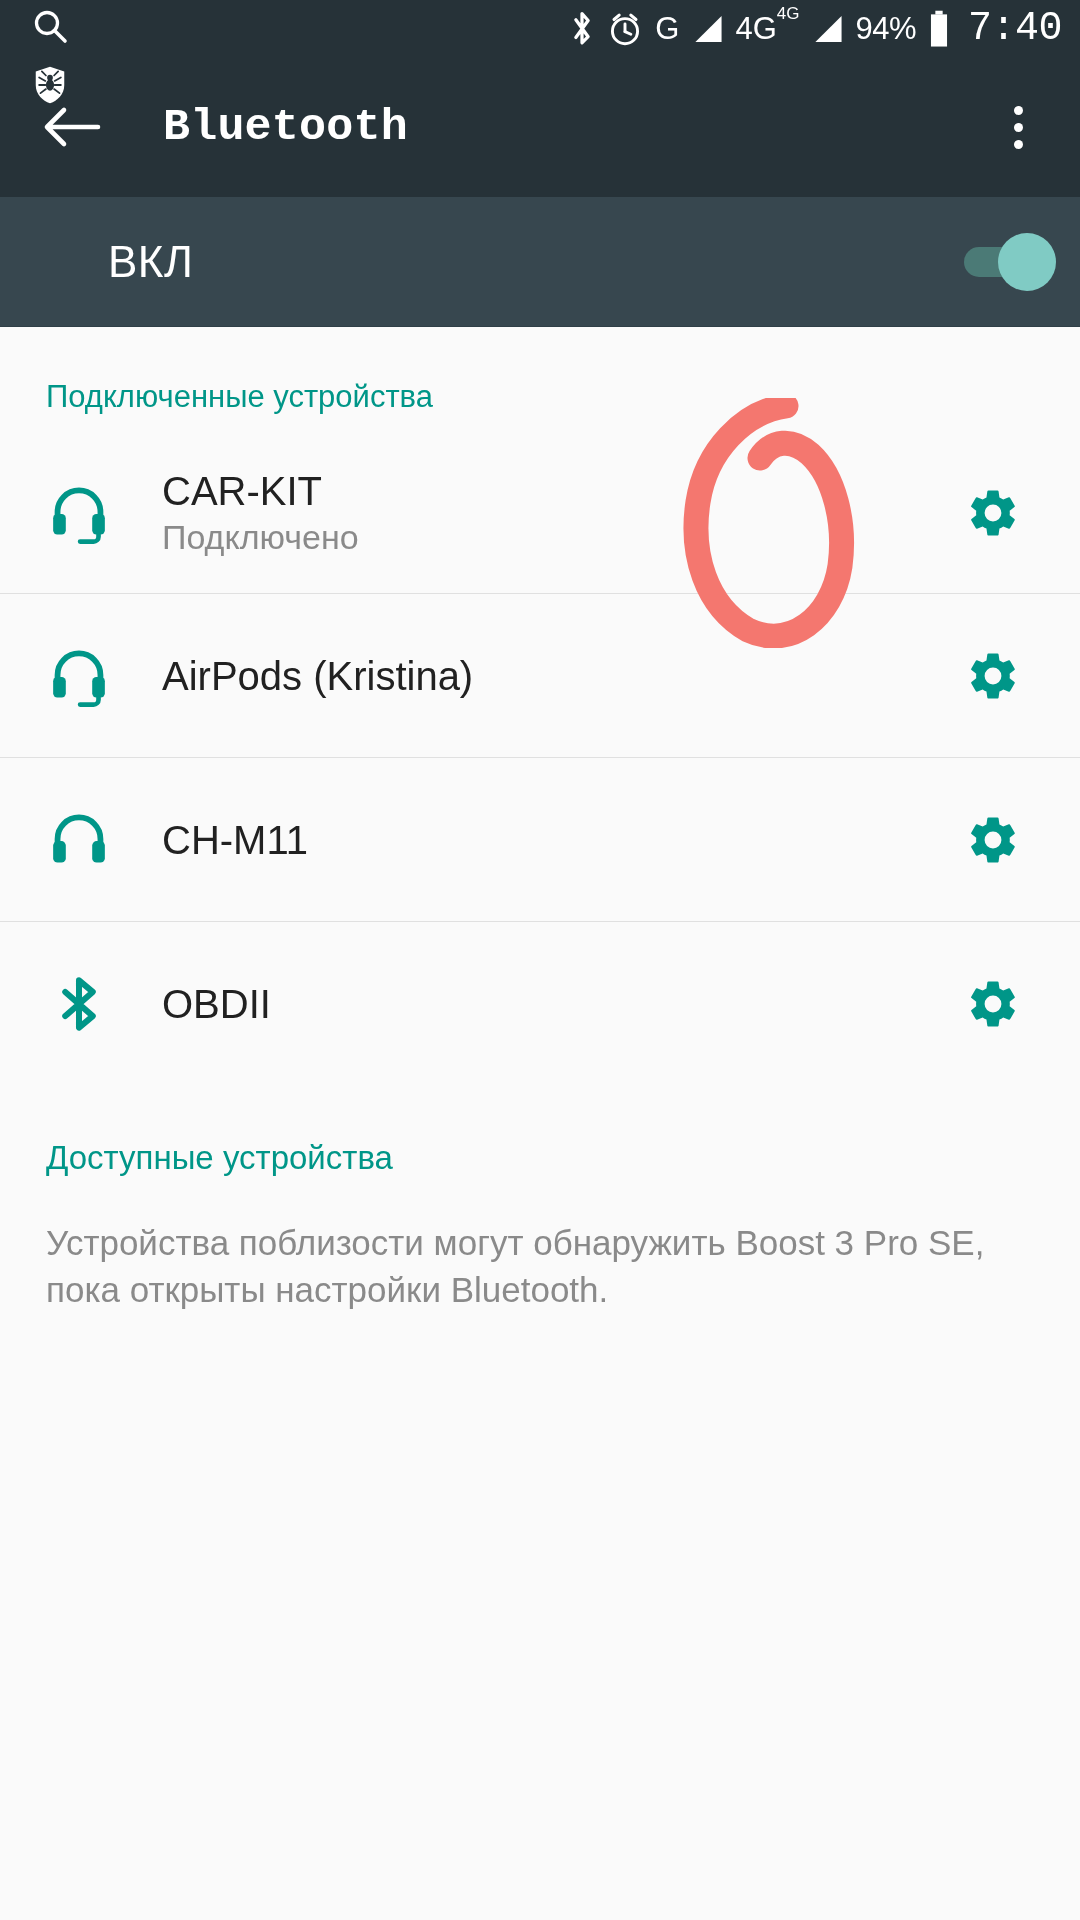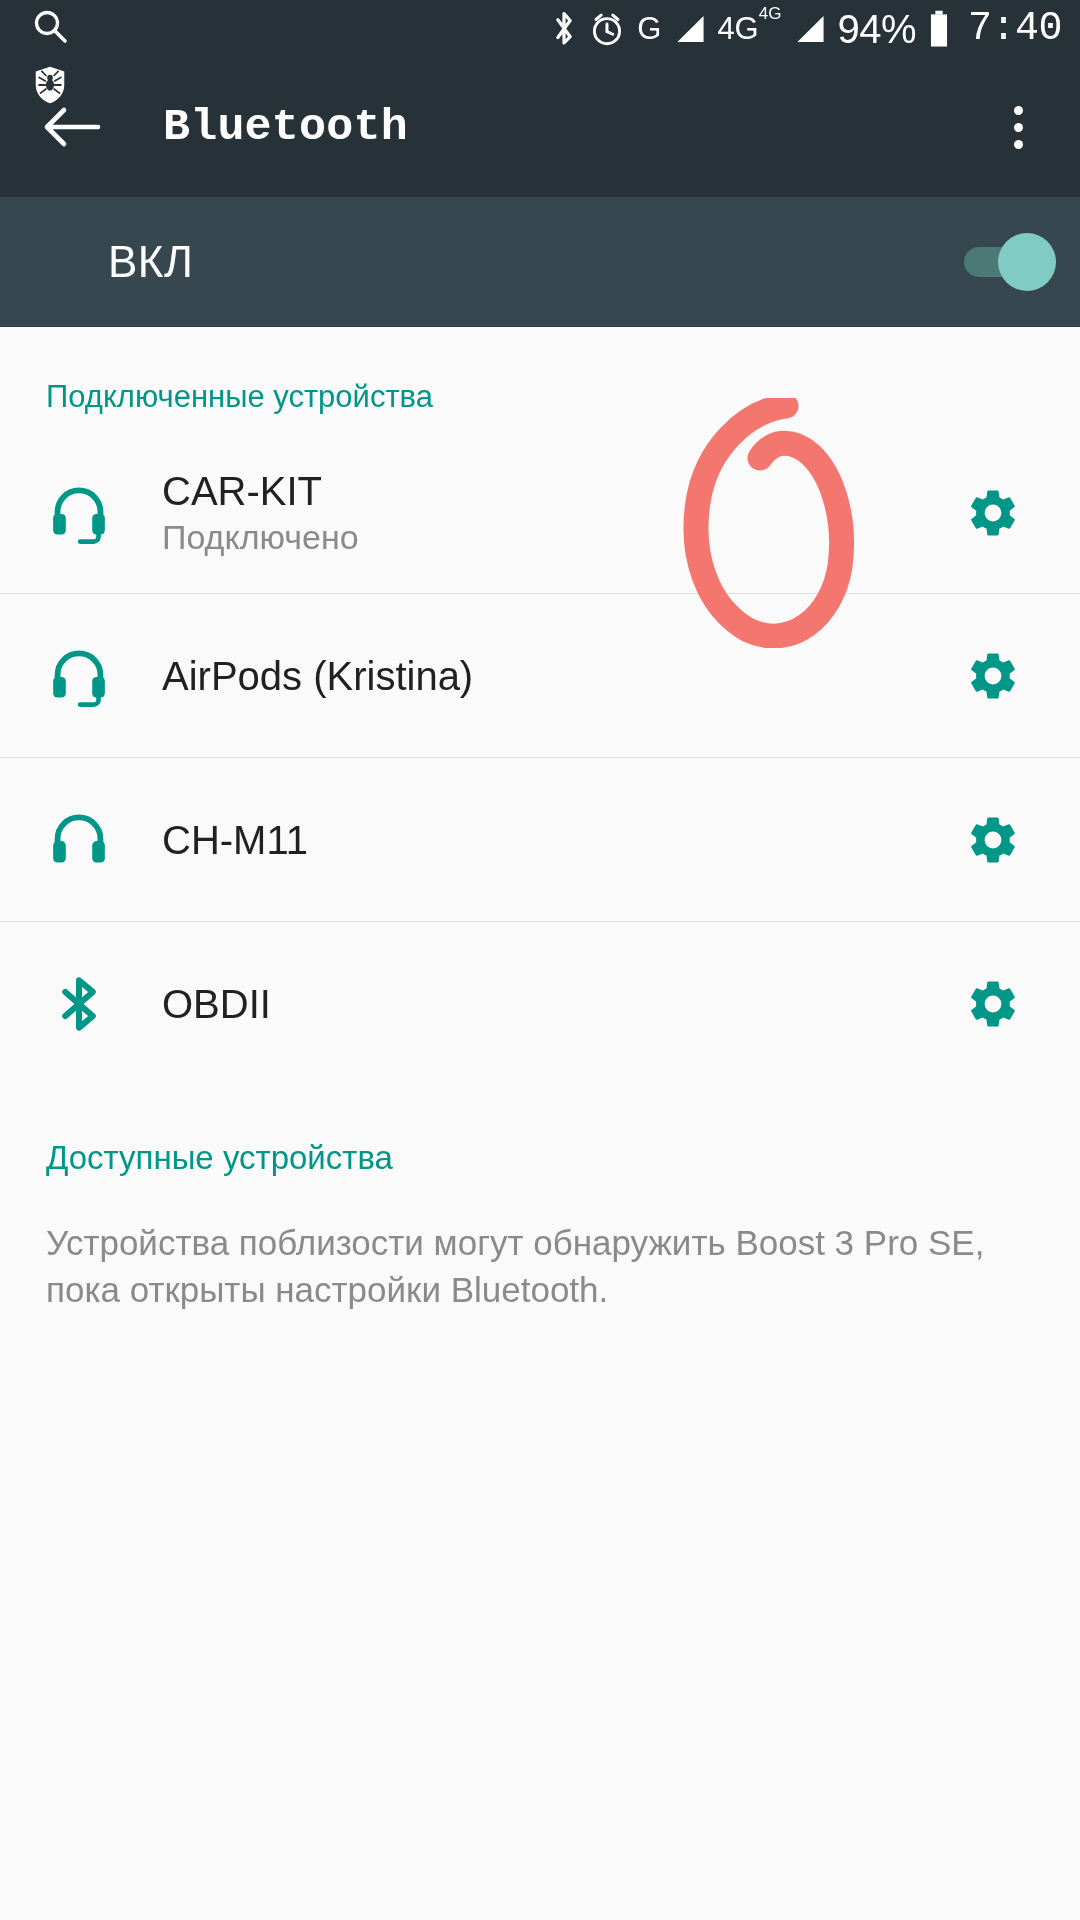--- a/index.html
+++ b/index.html
@@ -57,21 +57,21 @@
   .sig-text {
     font-size: 31px;
     line-height: 1;
   }
   .sig-text sup {
     font-size: 17px;
     position: relative;
     top: -9px;
   }
   .batt-text {
-    font-size: 40px;
+    font-size: 31px;
     line-height: 1;
     letter-spacing: -0.5px;
     text-align: right;
   }
   .clock-text {
     font-size: 40px;
     line-height: 1;
     margin-left: 6px;
     letter-spacing: -0.5px;
     font-family: Liberation Mono, monospace;

